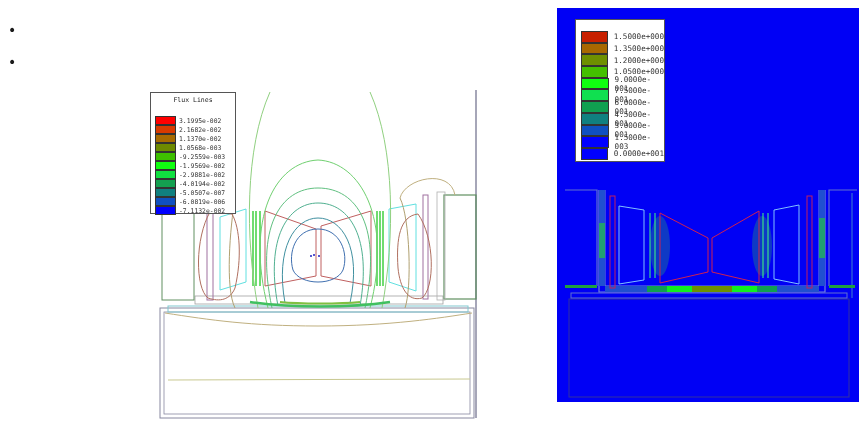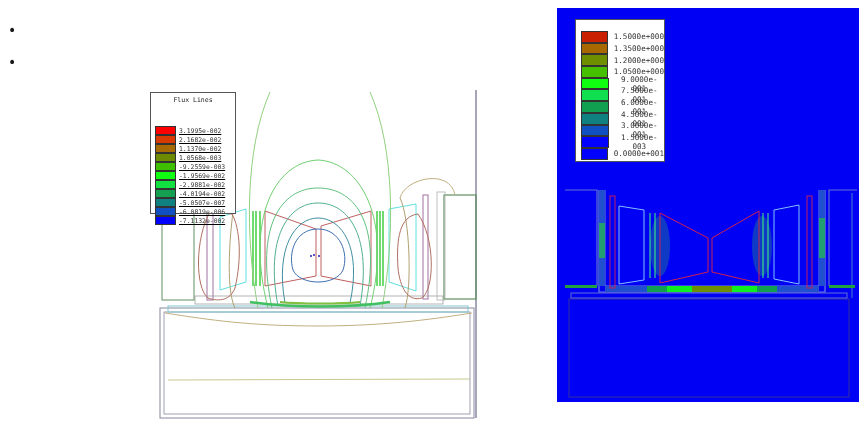--- a/index.html
+++ b/index.html
@@ -11,21 +11,21 @@
   .panel-right { position:absolute; left:557px; top:8px; width:302px; height:394px; background:#0000f5; }
   .legend { position:absolute; background:#ffffff; border:1px solid #555; }
   .legend-left { left:0; top:4px; width:84px; height:120px; font-family:"DejaVu Sans Mono", monospace; }
   .legend-left .title { font-size:6.5px; text-align:center; margin-top:3px; color:#222; }
   .legend-row { display:flex; align-items:center; }
   .legend-left .legend-row { height:9px; }
   .swatch { border:0.5px solid #333; box-sizing:border-box; }
   .legend-left .swatch { width:21px; height:9px; margin-left:4px; }
   .legend-left .val { font-size:6.4px; color:#333; margin-left:3px; }
   .legend-right { left:18px; top:11px; width:88px; height:141px; font-family:"DejaVu Sans Mono", monospace; }
-  .legend-right .rows { margin-top:11px;text-align:center; }
+  .legend-right .rows { margin-top:11px; }
   .legend-right .legend-row { height:11.7px; }
   .legend-right .swatch { width:28px; height:11.7px; margin-left:5px; }
   .legend-right .val { font-size:7.6px; color:#333; margin-left:6px; }
   svg { position:absolute; left:0; top:0; }
 </style>
 </head>
 <body>
 
 <div class="bullets">
   <div class="bullet-row">
@@ -86,21 +86,21 @@
     <path d="M130,214 C150,216 190,216 210,214" fill="none" stroke="#80c040" stroke-width="2"></path>
     <g fill="#2020c0">
         <circle cx="161" cy="168" r="1"></circle>
         <circle cx="164" cy="167" r="1"></circle>
         <circle cx="169" cy="168" r="1"></circle>
       </g>
   </svg>
 
   <div class="legend legend-left">
     <div class="title">Flux Lines</div>
-    <div style="margin-top:22px;text-decoration:underline;">
+    <div style="margin-top:12px;">
       <div class="legend-row">
           <div class="swatch" style="background:#ff0000"></div>
           <span class="val">3.1995e-002</span>
         </div>
       <div class="legend-row">
           <div class="swatch" style="background:#d83a00"></div>
           <span class="val">2.1682e-002</span>
         </div>
       <div class="legend-row">
           <div class="swatch" style="background:#a86a00"></div>

